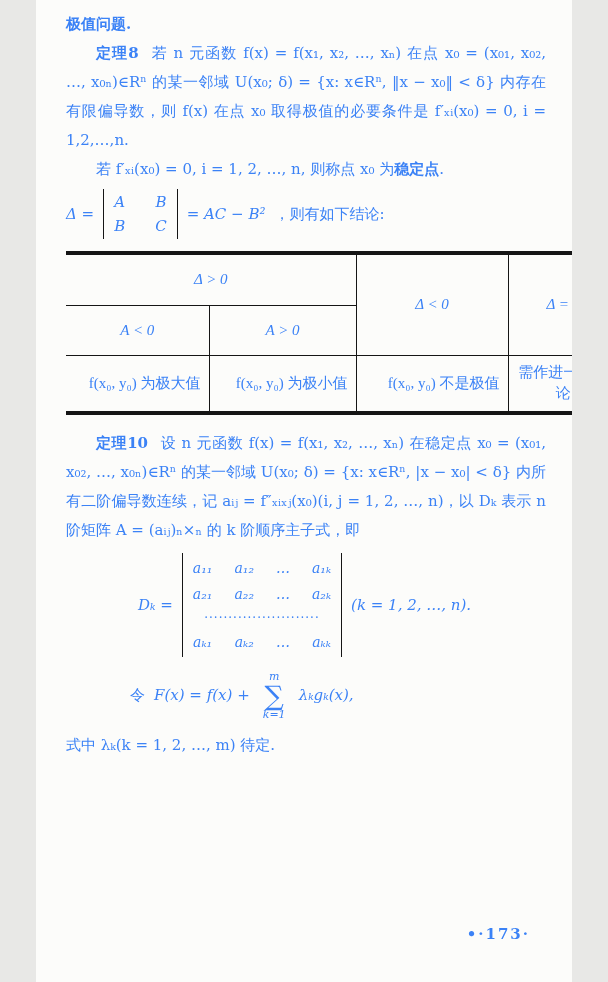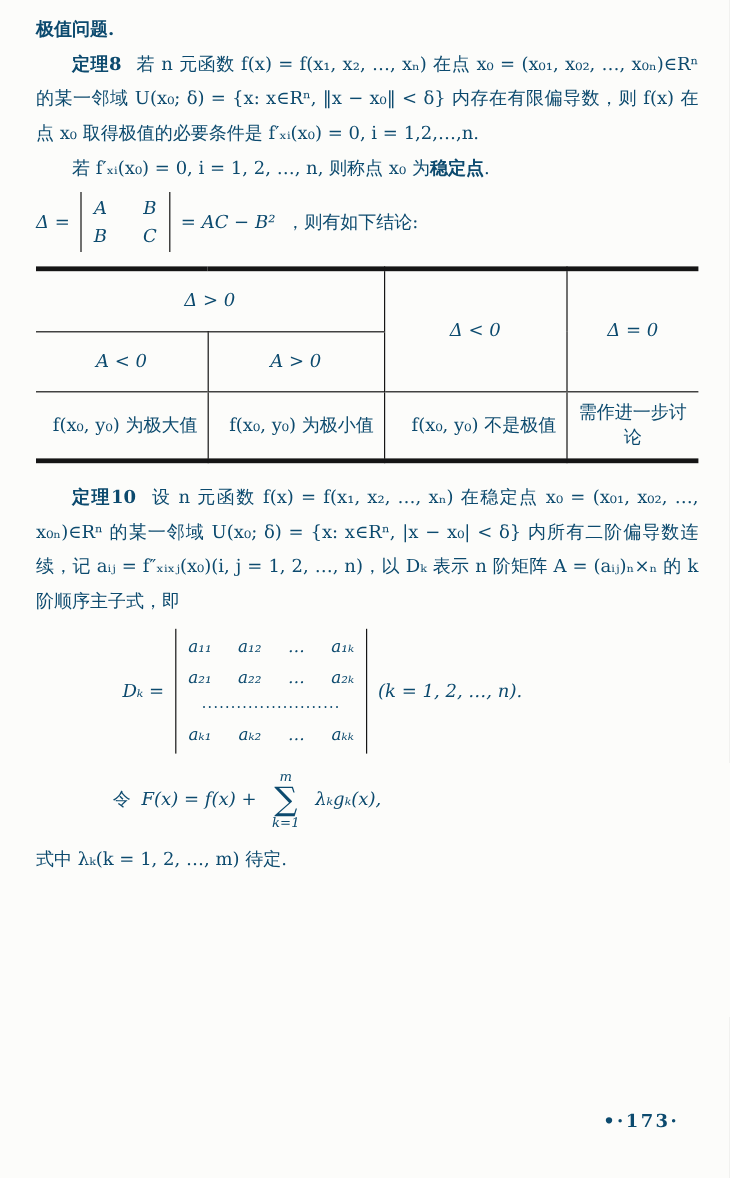--- a/index.html
+++ b/index.html
@@ -1,19 +1,19 @@
 <!DOCTYPE html>
 <html><head>
 <meta charset="utf-8">
 <style>
   * { box-sizing: border-box; }
   html,body { margin:0; padding:0; background:#e8e8e6; }
   .page {
-    width:608px; height:982px; margin:0 auto; position:relative;
-    background:#fcfcfa; color:#0c4a6e; overflow:hidden;
+    width:536px; height:982px; margin:0 auto; position:relative;
+    background:#fcfcfa; color:#3b82f6; overflow:hidden;
     font-family:"DejaVu Serif","DejaVu Sans",serif;
     font-size:15px; line-height:29px;
   }
   .content { padding:10px 26px 0 30px; text-align:justify; }
   p { margin:0; }
   .indent { text-indent:2em; }
   .bold { font-weight:700; }
   .thm-label { font-weight:700; margin-right:12px; }
   .math { font-style:italic; }
 
@@ -26,21 +26,21 @@
   .dk-block { margin-left:72px; margin-top:8px; margin-bottom:10px; }
   .mgrid4 { display:grid; grid-template-columns:auto auto auto auto; column-gap:22px;
             padding:2px 10px; text-align:center; line-height:26px; font-size:14px; }
   .dots-row { grid-column:1 / -1; letter-spacing:1px; font-size:12px; line-height:22px;
               overflow:hidden; white-space:nowrap; }
 
   
   table.dtable { border-collapse:collapse; width:552px; margin:12px 0 14px 0;
                  border-top:4px solid #151515; border-bottom:4px solid #151515;
                  font-size:15px; }
-  .dtable td { padding:0 8px; text-align:center; vertical-align:middle; }
+  .dtable td { padding:0 8px; text-align:center; vertical-align:middle;font-family:Liberation Serif, serif; }
   .dtable .b-left   { border-left:1.6px solid #151515; }
   .dtable .b-bottom { border-bottom:1.6px solid #151515; }
   .dtable tr.r1 td { height:52px; }
   .dtable tr.r2 td { height:50px; }
   .dtable tr.r3 td { height:58px; border-top:1.6px solid #151515; text-align:right; line-height:21px; }
   .dtable tr.r3 td.center-last { text-align:center;margin-left:36px; }
 
   
   .sum { display:inline-flex; flex-direction:column; align-items:center; line-height:1; margin:0 4px; }
   .sum-top { font-size:11px; }

